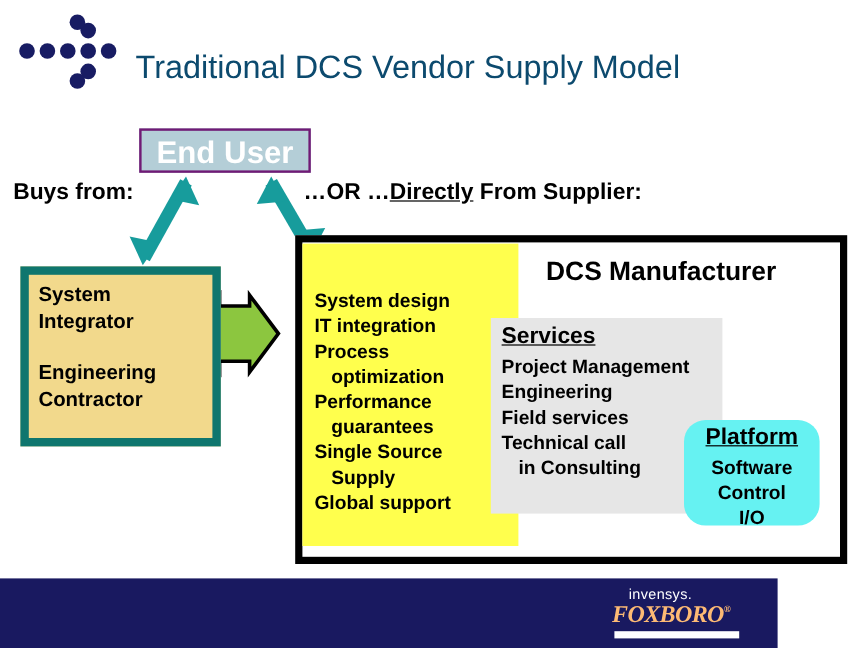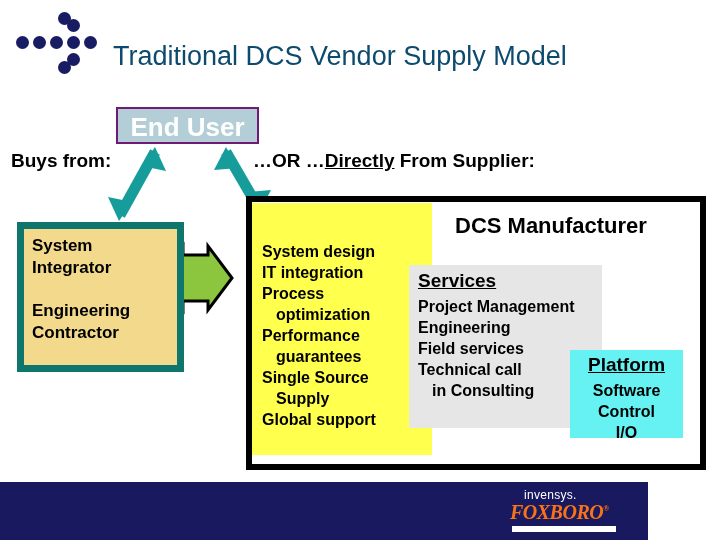--- a/index.html
+++ b/index.html
@@ -98,20 +98,21 @@
   .svc-list div.ind{padding-left:14px;}
 
   .dcs-head{
     position:absolute;left:455px;top:213px;
     font-size:22px;font-weight:bold;color:#000;white-space:nowrap;
   }
 
   .plat-box{
     position:absolute;left:570px;top:350px;width:113px;height:88px;
     background:#66f2f2;
+    border-radius:18px;
   }
   .plat-head{
     position:absolute;left:0;top:4px;width:100%;text-align:center;
     font-size:19px;font-weight:bold;color:#000;text-decoration:underline;
     white-space:nowrap;
   }
   .plat-list{
     position:absolute;left:0;top:30px;width:100%;text-align:center;
     font-size:16px;font-weight:bold;color:#000;line-height:21px;
   }
@@ -122,21 +123,21 @@
     background:#191960;
   }
   .brand{position:absolute;right:22px;top:6px;width:116px;height:46px;}
   .brand-invensys{
     position:absolute;left:14px;top:0px;
     font-size:12px;color:#ffffff;letter-spacing:.3px;white-space:nowrap;
     font-family:"Liberation Sans", sans-serif;
   }
   .brand-foxboro{
     position:absolute;left:0px;top:13px;
-    font-size:20px;font-weight:bold;font-style:italic;color:#f97316;
+    font-size:20px;font-weight:bold;font-style:italic;color:#fdba74;
     font-family:"Liberation Serif", serif;letter-spacing:-0.5px;white-space:nowrap;
   }
   .brand-foxboro sup{font-size:8px;font-style:normal;vertical-align:super;}
   .brand-bar{
     position:absolute;left:2px;top:38px;width:104px;height:6px;background:#ffffff;
   }
 </style>
 </head>
 <body>
 

